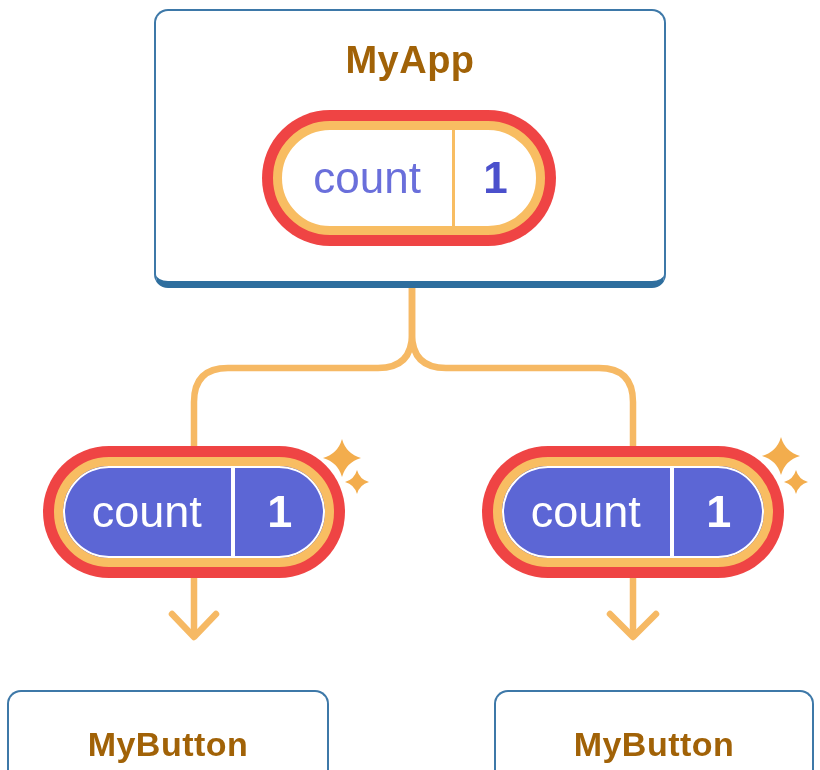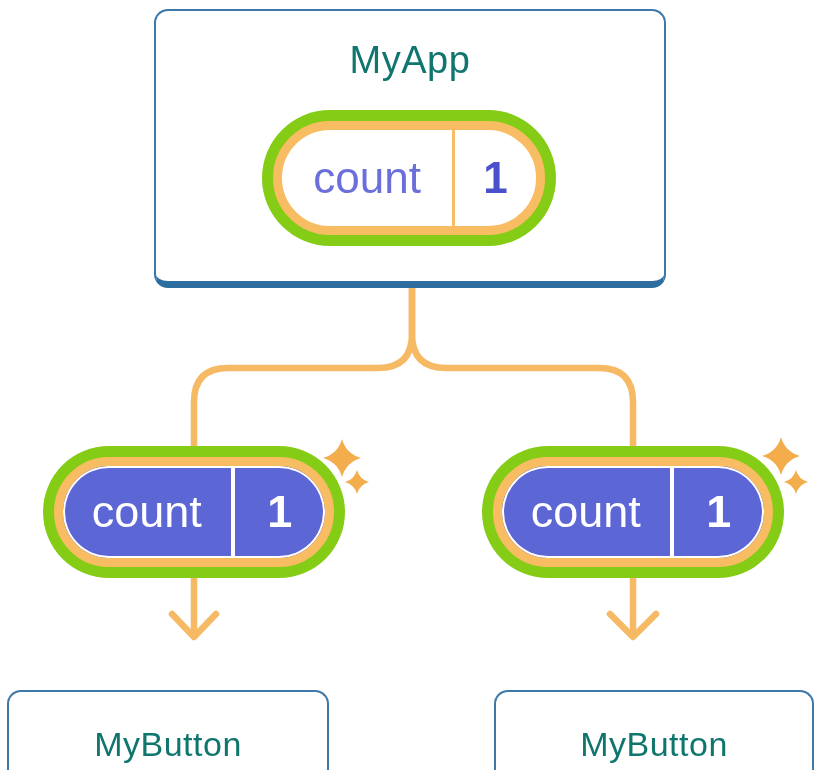--- a/index.html
+++ b/index.html
@@ -10,29 +10,29 @@
   .connector-layer { position:absolute; left:0; top:0; z-index:0; }
 
   
   .card {
     position:absolute; box-sizing:border-box; z-index:1; background:#ffffff;
     border:2px solid #3d78a8; border-bottom:7px solid #2e6e9e; border-radius:14px;
   }
   .card-app   { left:154px; top:9px;   width:512px; height:279px; }
   .card-btn-l { left:7px;   top:649px; width:322px; height:115px; }
   .card-btn-r { left:494px; top:649px; width:320px; height:115px; }
-  .card-title { color:#0f766e; font-weight:400; letter-spacing:0.5px; }
+  .card-title { color:#a16207; font-weight:700; letter-spacing:0.5px; }
   .card-app .card-title { text-align:center; margin-top:28px; font-size:38px; }
   .card-btn-l, .card-btn-r { display:flex; align-items:center; justify-content:center;margin-top:41px; }
   .card-btn-l .card-title, .card-btn-r .card-title { font-size:34px; margin-top:-2px; }
 
   
   .pill {
     position:absolute; box-sizing:border-box; z-index:2;
-    background:#84cc16; border-radius:70px; padding:11px; display:flex;
+    background:#ef4444; border-radius:70px; padding:11px; display:flex;
   }
   .pill-root  { left:262px; top:110px; width:294px; height:136px; }
   .pill-left  { left:43px;  top:446px; width:302px; height:132px; }
   .pill-right { left:482px; top:446px; width:302px; height:132px; }
   .pill-mid {
     flex:1; display:flex; box-sizing:border-box; overflow:hidden;
     border:9px solid #f8bd62; border-radius:57px; background:#ffffff;
   }
   .pill-left .pill-mid, .pill-right .pill-mid {
     background:#5c66d5; box-shadow: inset 0 0 0 2px #ffffff; border-radius:55px;

